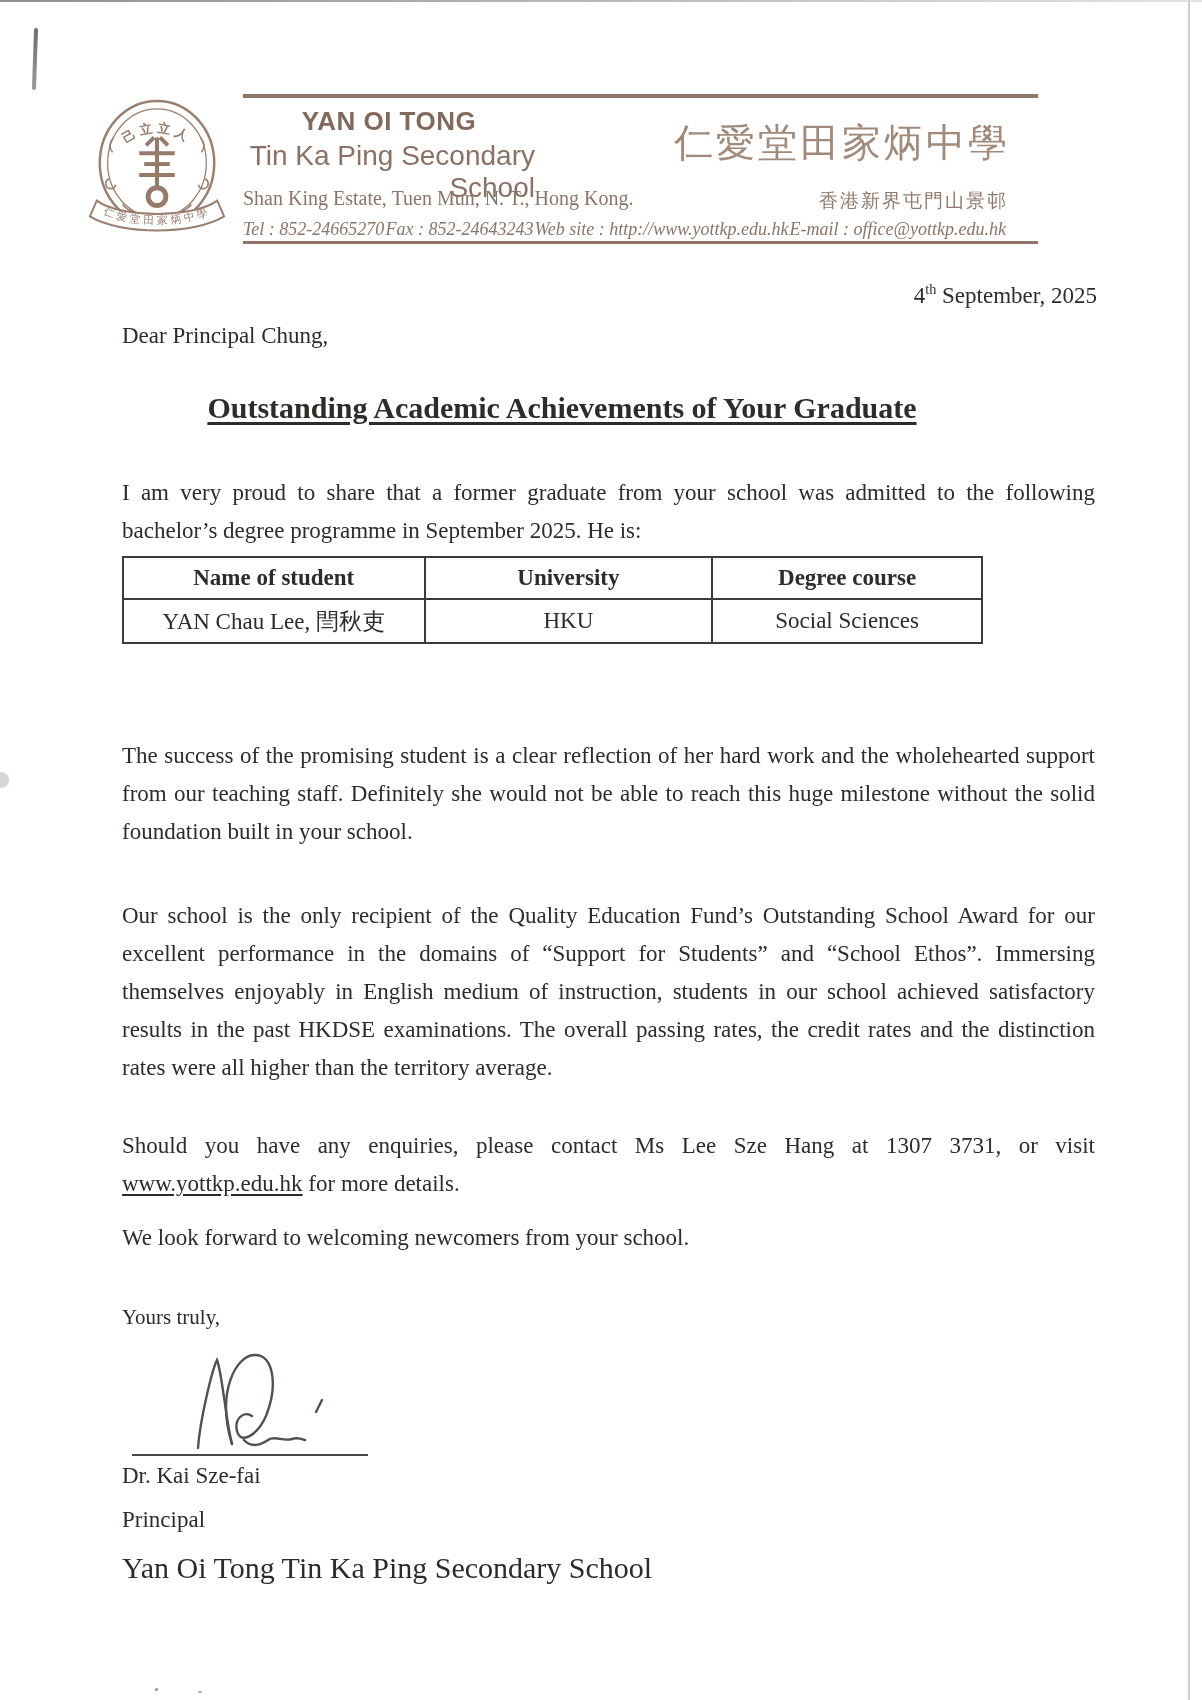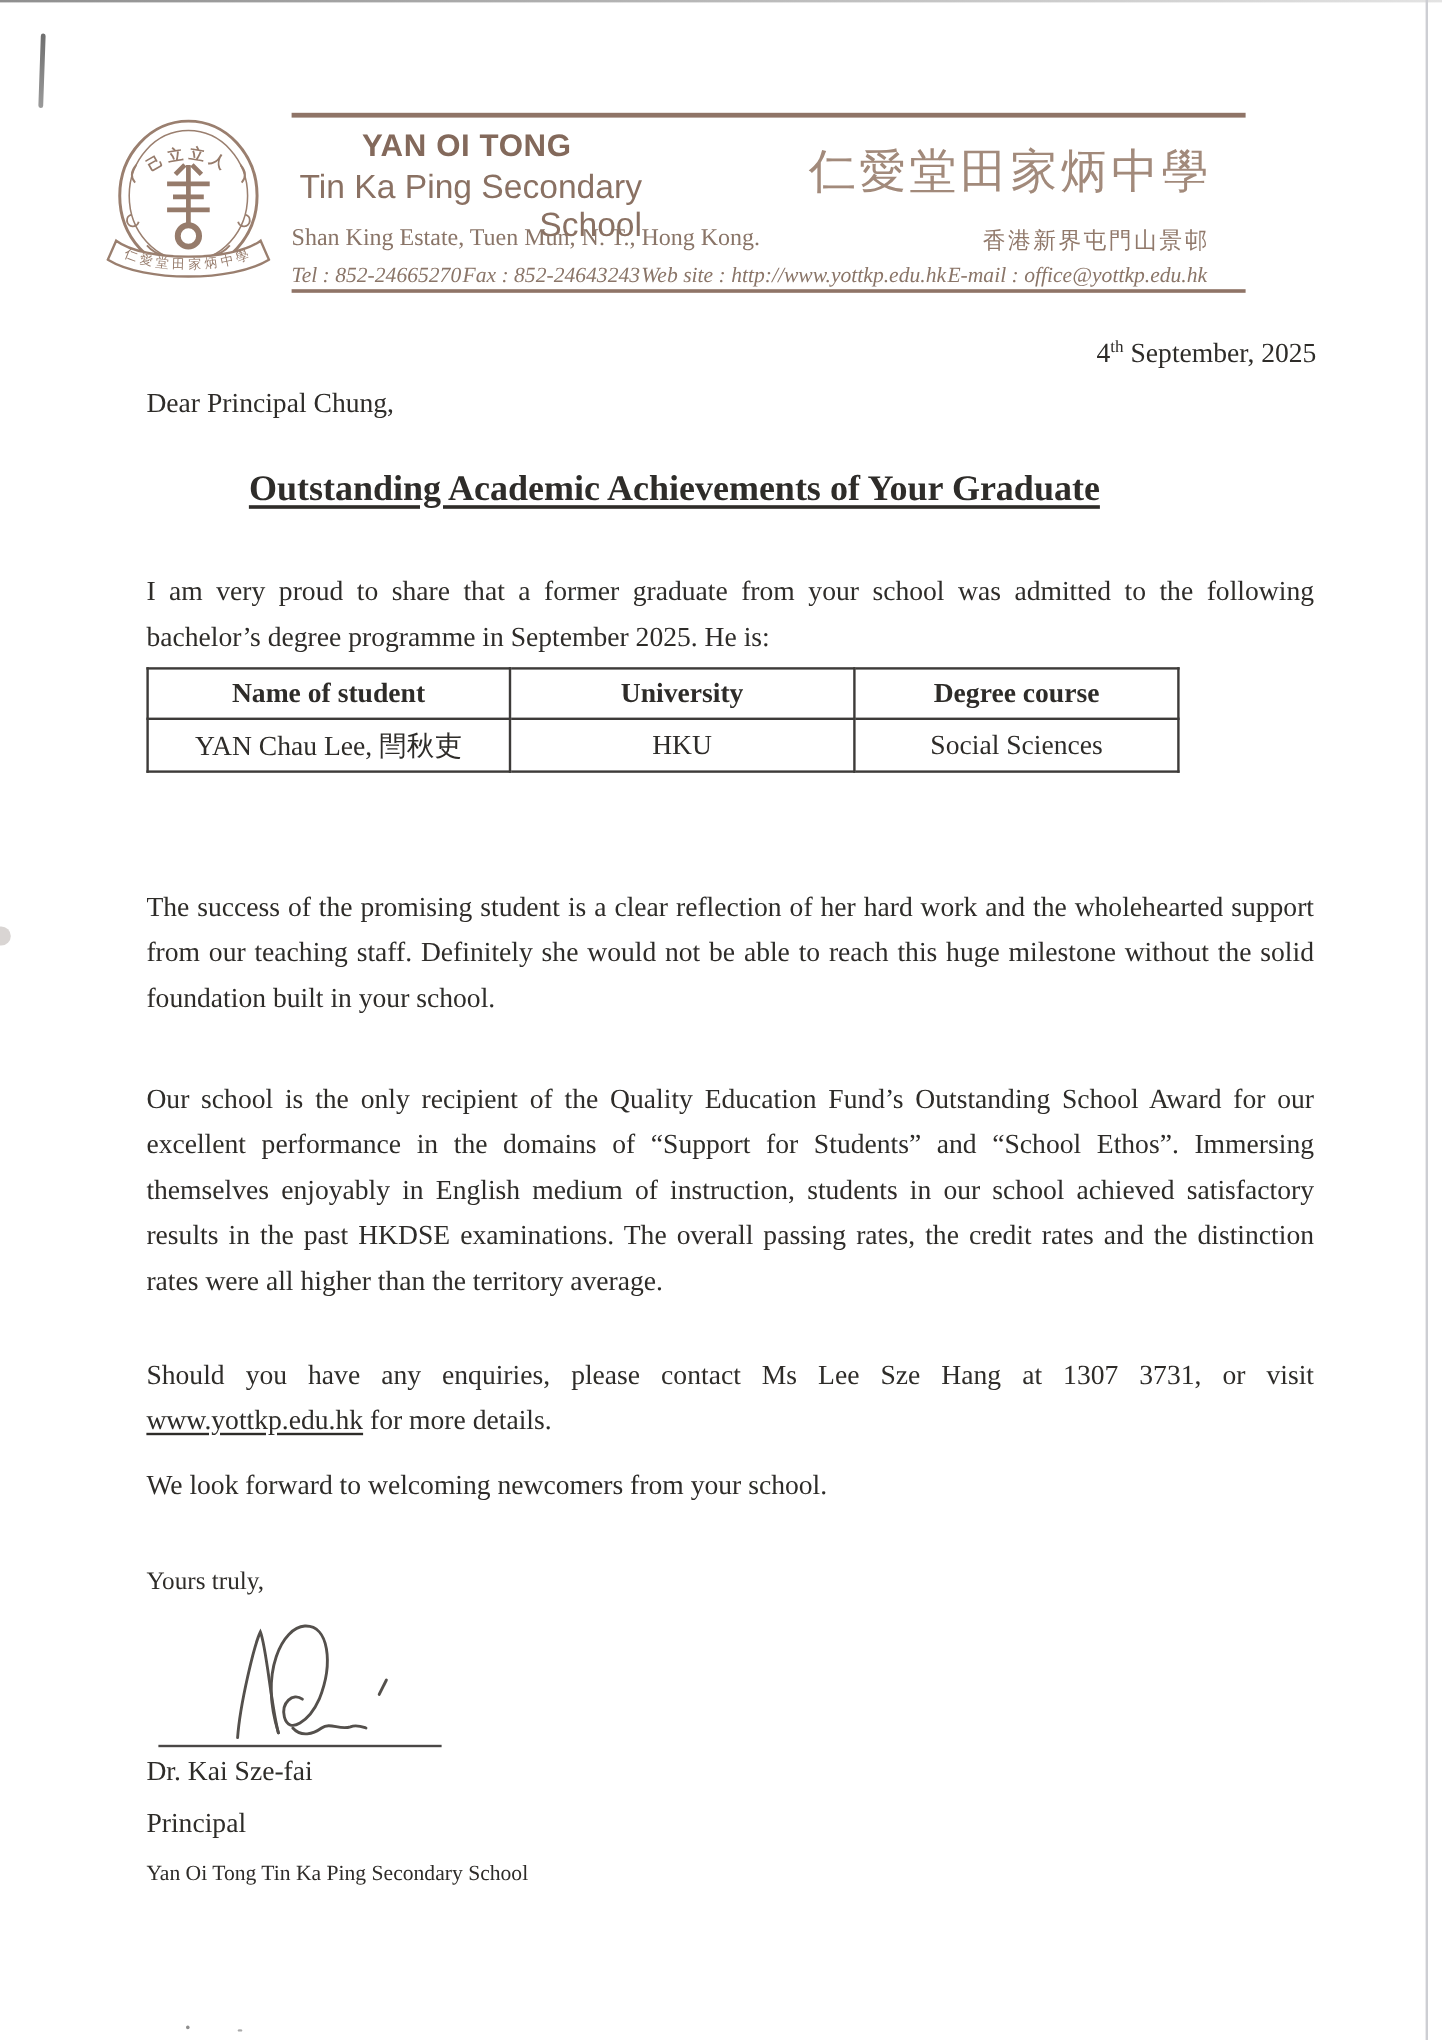--- a/index.html
+++ b/index.html
@@ -59,21 +59,21 @@
   .grad-table th, .grad-table td { border:2px solid #3d3b39; text-align:center; padding:0; }
   .grad-table th { height:40px; font-weight:bold; }
   .grad-table td { height:42px; font-weight:normal; }
   .col1 { width:35.1%; } .col2 { width:33.5%; } .col3 { width:31.4%; }
   
   .valediction { position:absolute; left:122px; top:1305px; font-size:21px; }
   .signature-svg { position:absolute; left:186px; top:1346px; }
   .sig-line { position:absolute; left:132px; top:1454px; width:236px; height:2px; background:#4a4846; }
   .signer-name { position:absolute; left:122px; top:1463px; font-size:23px; }
   .signer-title { position:absolute; left:122px; top:1507px; font-size:23px; }
-  .signer-org { position:absolute; left:122px; top:1551px; font-size:18px; }
+  .signer-org { position:absolute; left:122px; top:1551px; font-size:30px; }
 </style>
 </head>
 <body>
 
 <div class="page">
 
   <div class="scan-top-edge"></div>
   <div class="scan-right-edge"></div>
   <div class="pen-mark"></div>
   <div class="edge-blot"></div>

